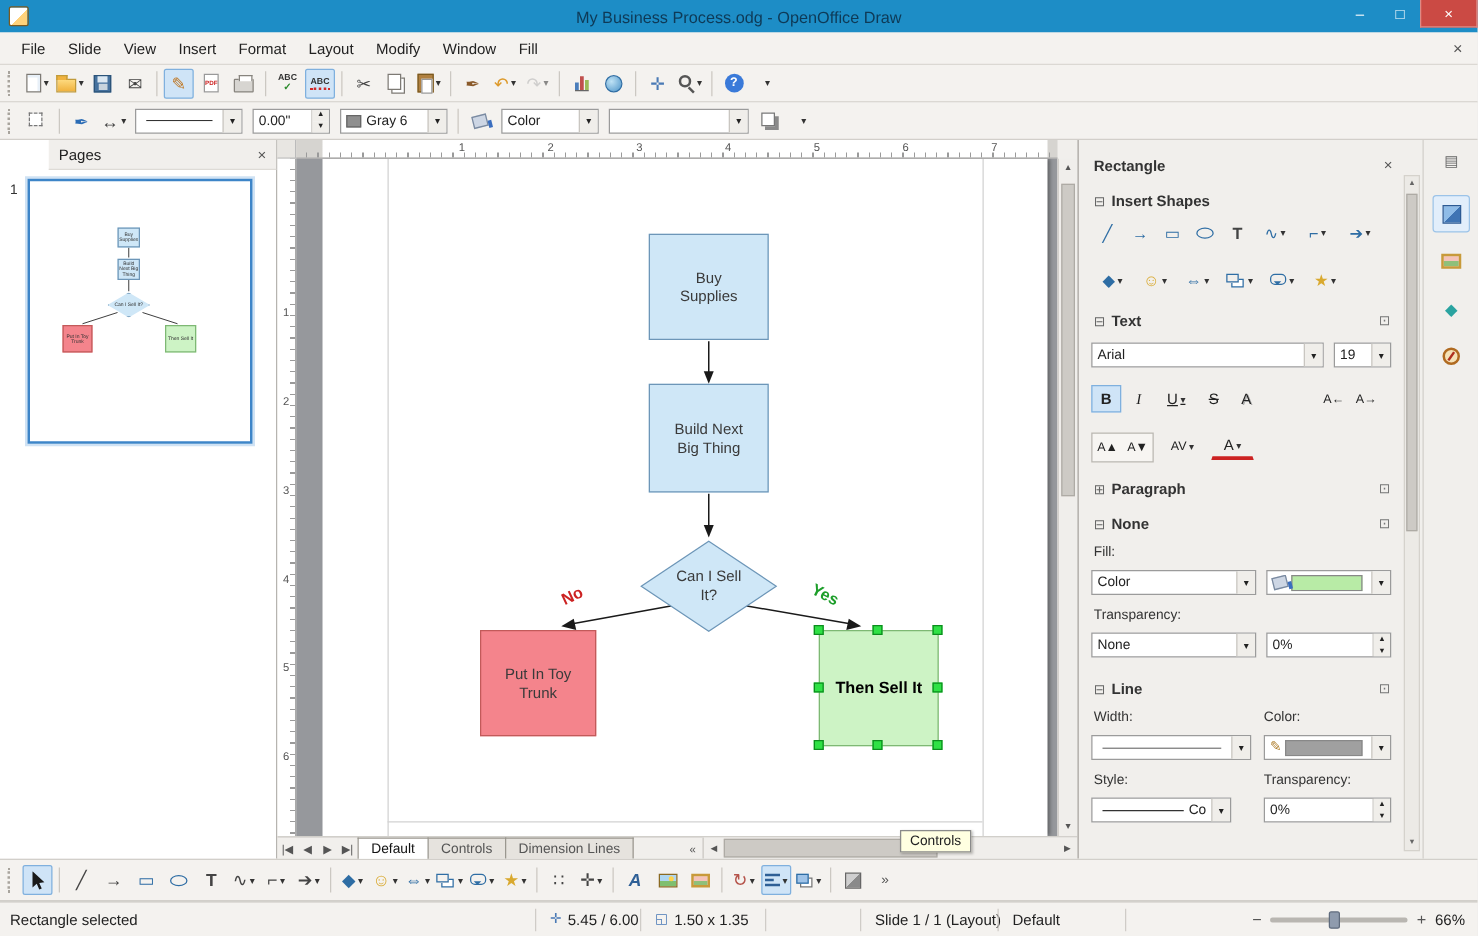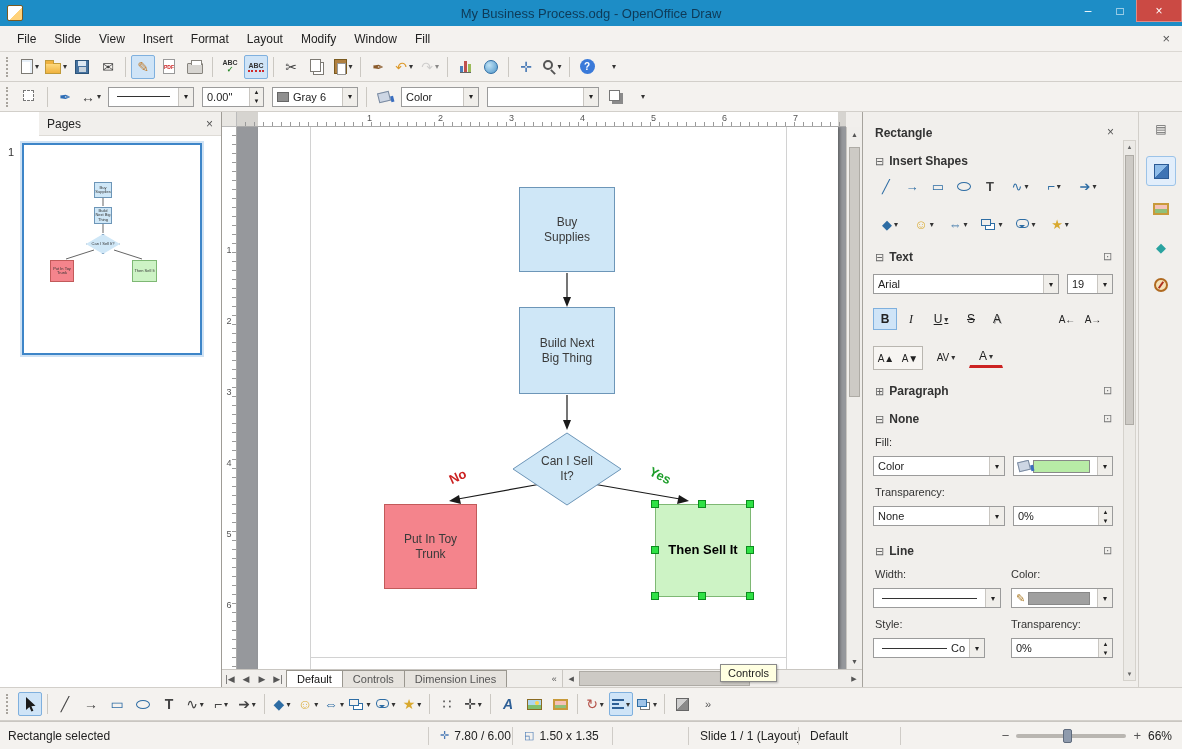--- a/index.html
+++ b/index.html
@@ -752,21 +752,21 @@
       </div>
   </div>
 
   <div id="tooltip">Controls</div>
 
   <div id="statusbar">
     <div class="sitem" style="left:8px;">Rectangle selected</div>
     <div class="sdiv" style="left:428px;"></div>
     <div class="sitem" style="left:440px;">
       <span class="g" style="color:#4a7ab5;font-size:11px">✛</span>
-      <span>7.80 / 6.00</span>
+      <span>5.45 / 6.00</span>
     </div>
     <div class="sdiv" style="left:512px;"></div>
     <div class="sitem" style="left:524px;">
       <span class="g" style="color:#4a7ab5;font-size:11px">◱</span>
       <span>1.50 x 1.35</span>
     </div>
     <div class="sdiv" style="left:612px;"></div>
     <div class="sdiv" style="left:688px;"></div>
     <div class="sitem" style="left:700px;">
         <span>Slide 1 / 1 (Layout)</span>

